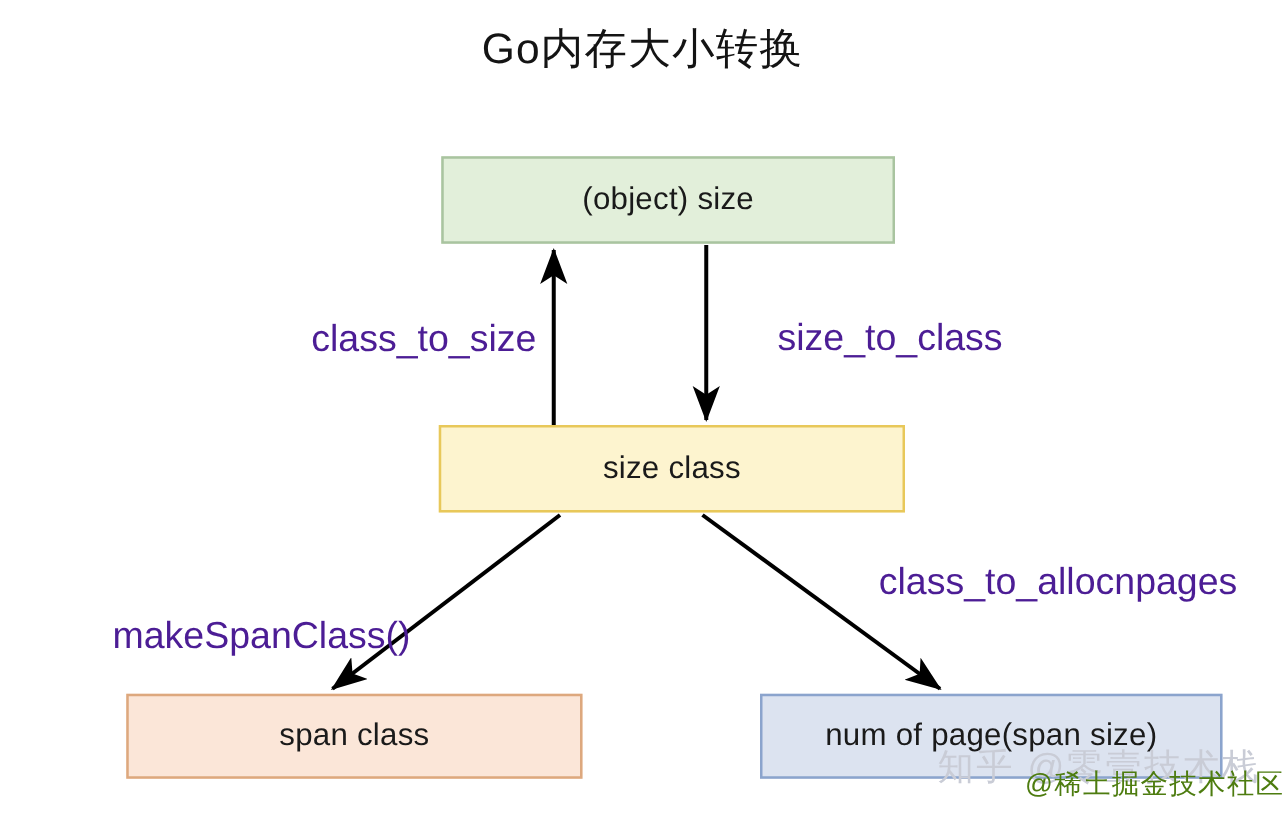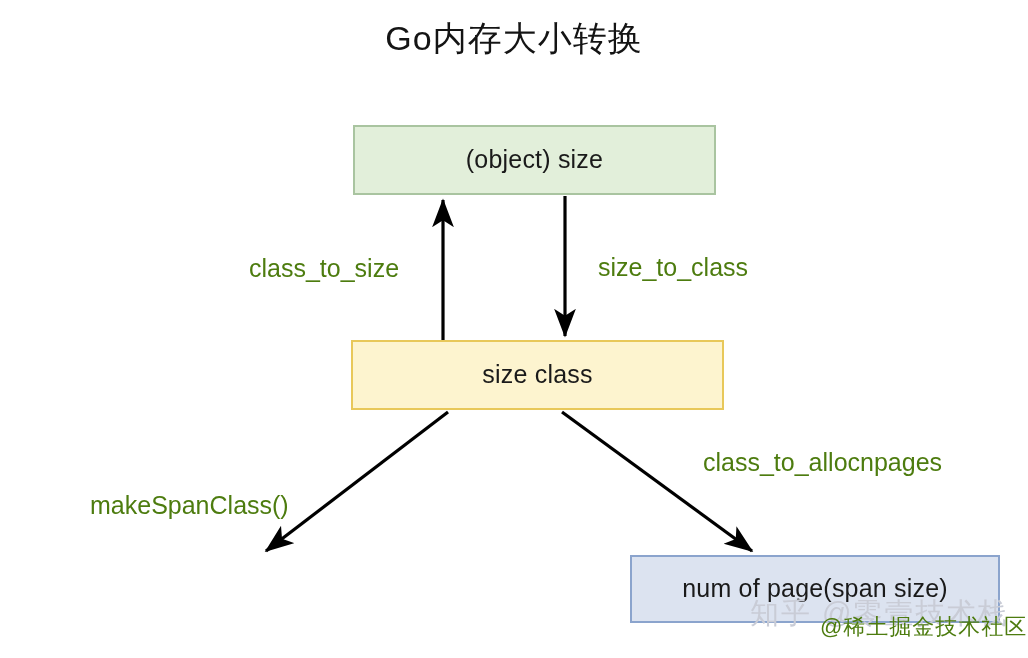--- a/index.html
+++ b/index.html
@@ -35,22 +35,22 @@
     color: #1a1a1a;
     font-size: 25px;
     line-height: 1.1;
     letter-spacing: 0.2px;
     white-space: nowrap;
     z-index: 3;
     margin-left: 23px;
   }
   .edge-label {
     position: absolute;
-    color: #4d7c0f;
-    font-size: 25px;
+    color: #4c1d95;
+    font-size: 30px;
     line-height: 1.1;
     white-space: nowrap;
     z-index: 4;
   }
   #page-title {
     position: absolute;
     left: 0;
     top: 16px;
     width: 1028px;
     text-align: center;
@@ -104,28 +104,31 @@
   </svg>
 
   <div class="node-box" style="left:330px; top:125px; width:363px; height:70px; background:#e2efda; border-color:#a9c4a0;">
     <span>(object) size</span>
   </div>
 
   <div class="node-box" style="left:328px; top:340px; width:373px; height:70px; background:#fdf4cf; border-color:#e8c85a;">
     <span>size class</span>
   </div>
 
+  <div class="node-box" style="left:78px; top:555px; width:365px; height:68px; background:#fbe6d8; border-color:#dda87e;">
+    <span>span class</span>
+  </div>
 
-  <div class="node-box" style="left:607px; top:555px; width:370px; height:68px; background:#dce3f0; border-color:#8ba4cd;">
+  <div class="node-box" style="left:585px; top:555px; width:370px; height:68px; background:#dce3f0; border-color:#8ba4cd;">
     <span>num of page(span size)</span>
   </div>
 
   <div class="edge-label" style="left:249px; top:255px;">class_to_size</div>
 
-  <div class="edge-label" style="left:598px; top:254px;">size_to_class</div>
+  <div class="edge-label" style="left:622px; top:254px;">size_to_class</div>
 
   <div class="edge-label" style="left:90px; top:492px;">makeSpanClass()</div>
 
   <div class="edge-label" style="left:703px; top:449px;text-align:right;">class_to_allocnpages</div>
 
   <div class="watermark" id="watermark-zhihu">知乎 @零壹技术栈</div>
   <div class="watermark" id="watermark-juejin">@稀土掘金技术社区</div>
 
 </div>
 

